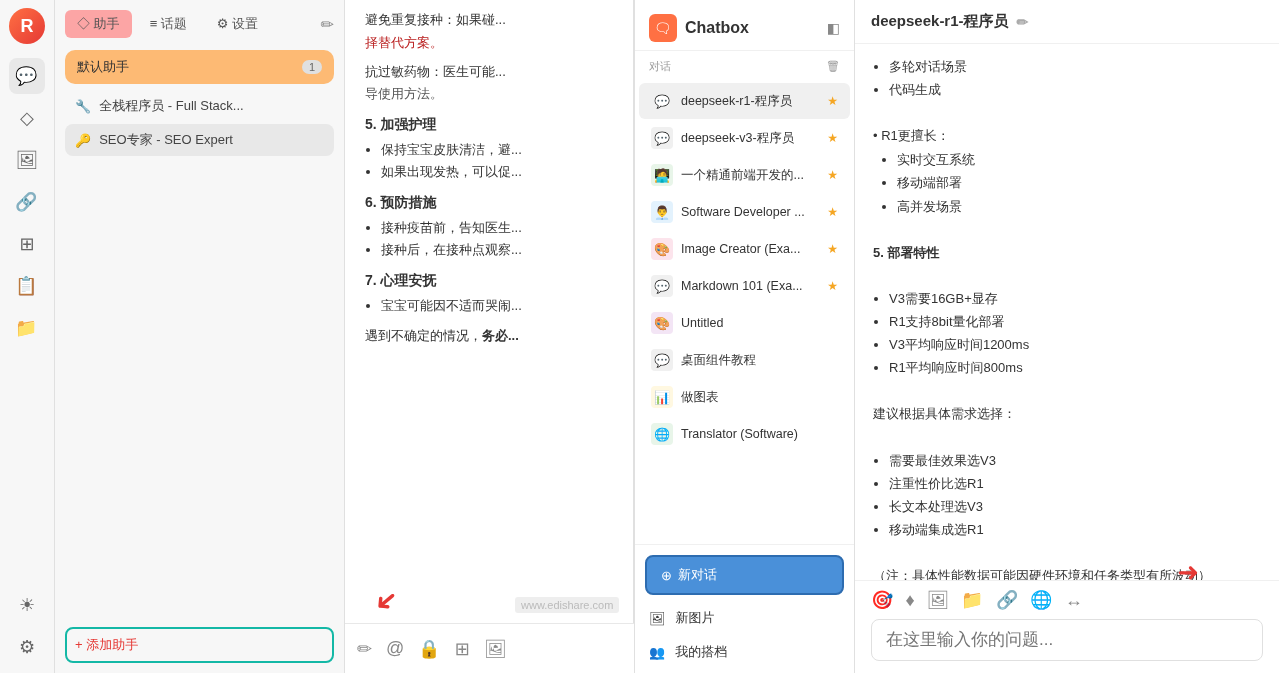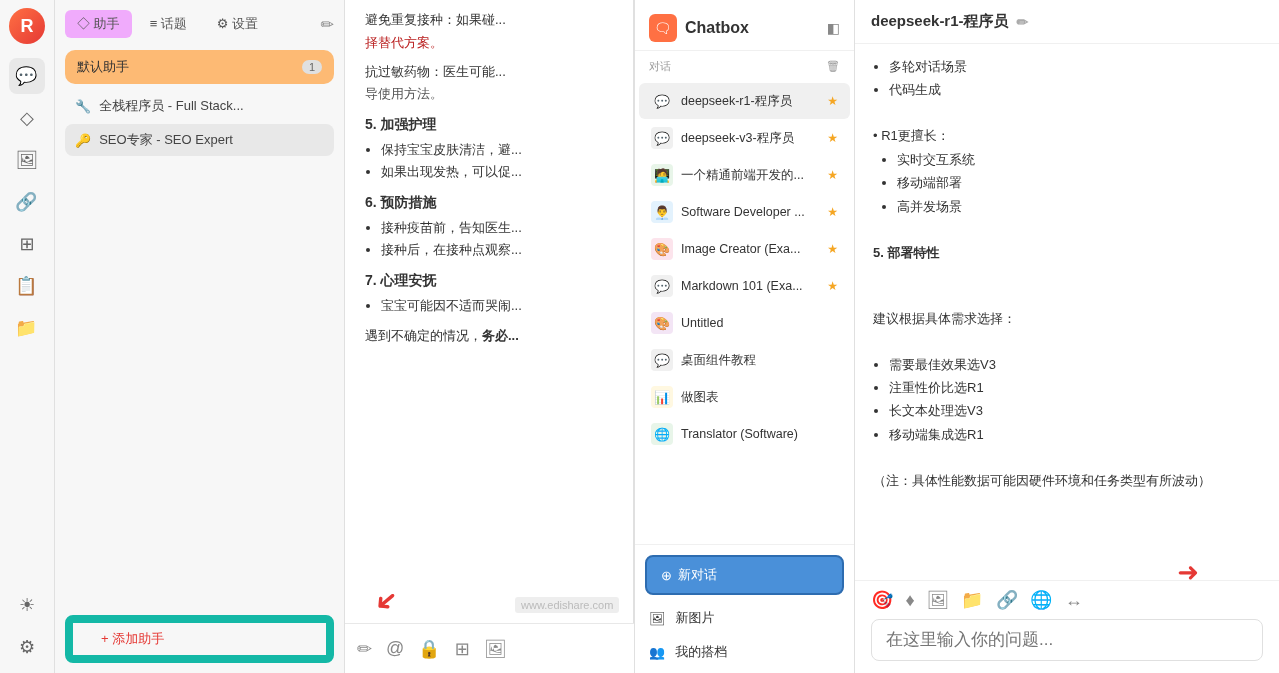--- a/index.html
+++ b/index.html
@@ -49,21 +49,21 @@
     .tab-btn {
       padding: 5px 12px;
       border-radius: 6px;
       border: none;
       background: transparent;
       font-size: 13px;
       color: #555;
       cursor: pointer;
       display: flex; align-items: center; gap: 4px;
     }
-    .tab-btn.active { background: #f0abfc; font-weight: 500; }
+    .tab-btn.active { background: #fca5a5; font-weight: 500; }
     .edit-icon-top {
       margin-left: auto;
       font-size: 16px; color: #888; cursor: pointer;
     }
     .assistant-list { flex: 1; overflow-y: auto; padding: 6px 10px; }
     .default-assistant {
       background: #fdba74;
       border-radius: 10px;
       padding: 8px 12px;
       margin-bottom: 6px;
@@ -75,23 +75,23 @@
       padding: 7px 10px;
       border-radius: 8px;
       display: flex; align-items: center; gap: 8px;
       font-size: 13px; color: #444;
       cursor: pointer;
       margin-bottom: 2px;
     }
     .assistant-item.active { background: #e8e8e8; }
     .add-assistant {
       margin: 6px 10px 10px;
-      border: 8px solid #14b8a6;
+      border: 2px solid #14b8a6;
       border-radius: 8px;
-      padding: 7px 28px;
+      padding: 7px 8px;
       font-size: 13px;
       color: #e53935;
       background: transparent;
       cursor: pointer;
       display: inline-flex; align-items: center; gap: 4px;
     }
 
     
     .center-content {
       flex: 1;
@@ -380,20 +380,26 @@
     <br>
     <p>• R1更擅长：</p>
     <ul style="padding-left:24px; list-style:disc;">
       <li>实时交互系统</li>
       <li>移动端部署</li>
       <li>高并发场景</li>
     </ul>
     <br>
     <p style="font-weight:600;">5. 部署特性</p>
     <br>
+    <ul style="padding-left:16px; list-style:disc;">
+      <li>V3需要16GB+显存</li>
+      <li>R1支持8bit量化部署</li>
+      <li>V3平均响应时间1200ms</li>
+      <li>R1平均响应时间800ms</li>
+    </ul>
     <br>
     <p>建议根据具体需求选择：</p>
     <br>
     <ul style="padding-left:16px; list-style:disc;">
       <li>需要最佳效果选V3</li>
       <li>注重性价比选R1</li>
       <li>长文本处理选V3</li>
       <li>移动端集成选R1</li>
     </ul>
     <br>

